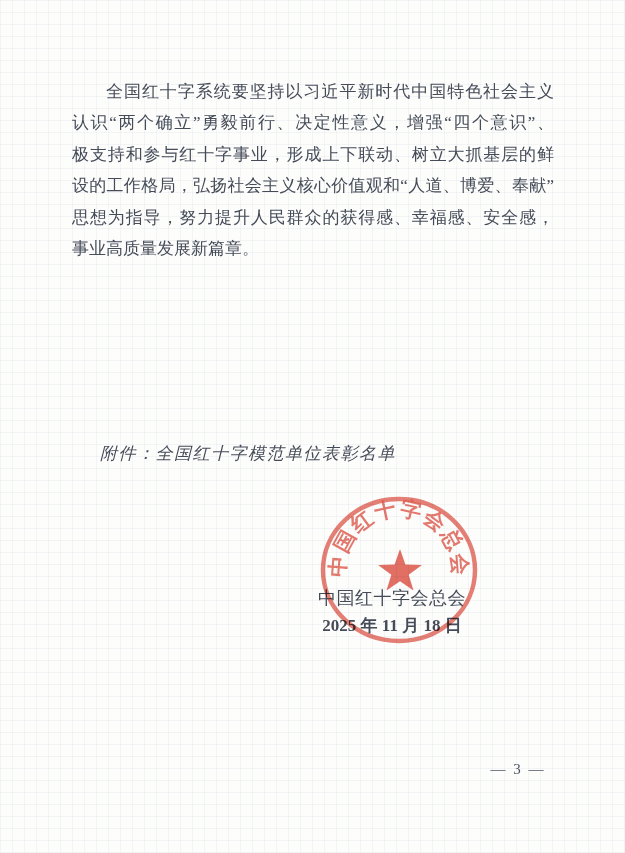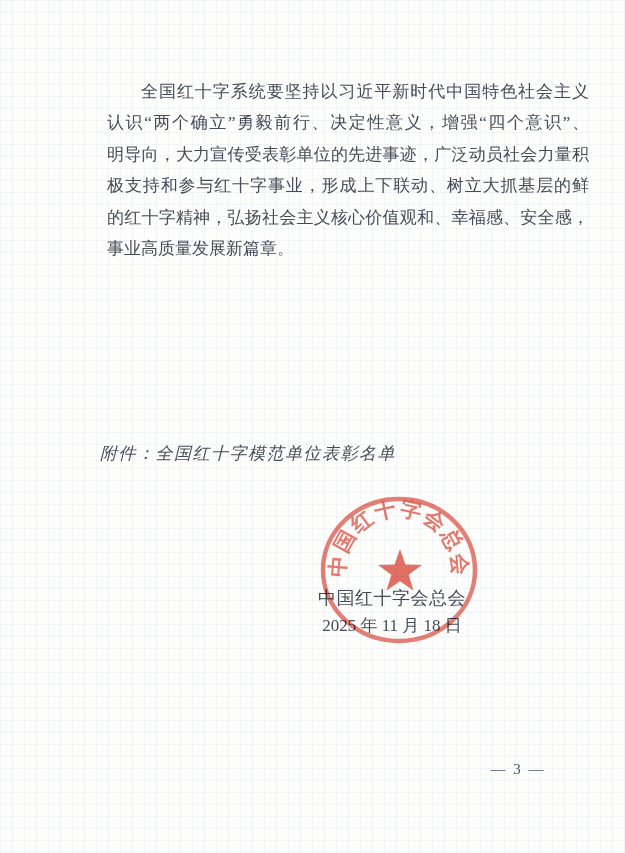--- a/index.html
+++ b/index.html
@@ -18,21 +18,20 @@
   }
 
   
   .body-text {
     position: absolute;
     left: 72px;
     top: 76px;
     width: 482px;
     color: #454c58;
     font-size: 17px;
-    margin-left: 35px;
   }
   .body-line {
     height: 31.4px;
     line-height: 31.4px;
     text-align: justify;
     text-align-last: justify;
     white-space: nowrap;
   }
   .body-line.first { text-indent: 34px; }
   .body-line.last  { text-align-last: left; }
@@ -59,20 +58,21 @@
     color: #454c58;
   }
   .signature-name {
     font-size: 18px;
     line-height: 27px;
     letter-spacing: 0.5px;
   }
   .signature-date {
     font-size: 17px;
     line-height: 27px;
+    font-weight: bold;
   }
 
   .seal {
     position: absolute;
     left: 309px;
     top: 485px;
     width: 182px;
     height: 170px;
     mix-blend-mode: multiply;
     opacity: 0.88;
@@ -99,23 +99,23 @@
   }
 </style>
 </head>
 <body>
 
 <div class="page">
 
   <div class="body-text">
     <div class="body-line first">全国红十字系统要坚持以习近平新时代中国特色社会主义</div>
     <div class="body-line">认识“两个确立”勇毅前行、决定性意义，增强“四个意识”、</div>
-    <div class="body-line">明导向，大力宣传受表彰单位的先进事迹，广泛动员社会力量积</div>
     <div class="body-line">极支持和参与红十字事业，形成上下联动、树立大抓基层的鲜</div>
-    <div class="body-line">的红十字精神，弘扬社会主义核心价值观和、幸福感、安全感，</div>
+    <div class="body-line">设的工作格局，弘扬社会主义核心价值观和“人道、博爱、奉献”</div>
+    <div class="body-line">思想为指导，努力提升人民群众的获得感、幸福感、安全感，</div>
     <div class="body-line last">事业高质量发展新篇章。</div>
   </div>
 
   <div class="attachment-line">附件：全国红十字模范单位表彰名单</div>
 
   <div class="signature-block">
     <div class="signature-name">中国红十字会总会</div>
     <div class="signature-date">2025 年 11 月 18 日</div>
   </div>
 

